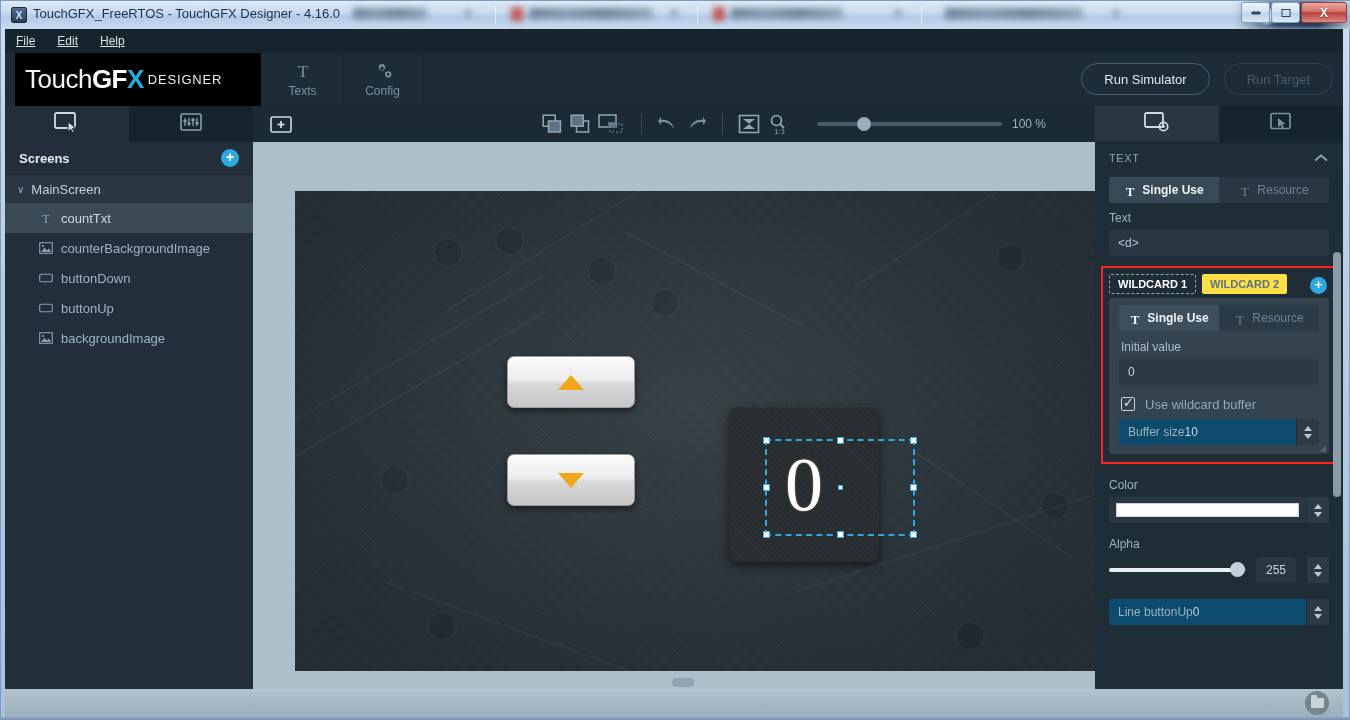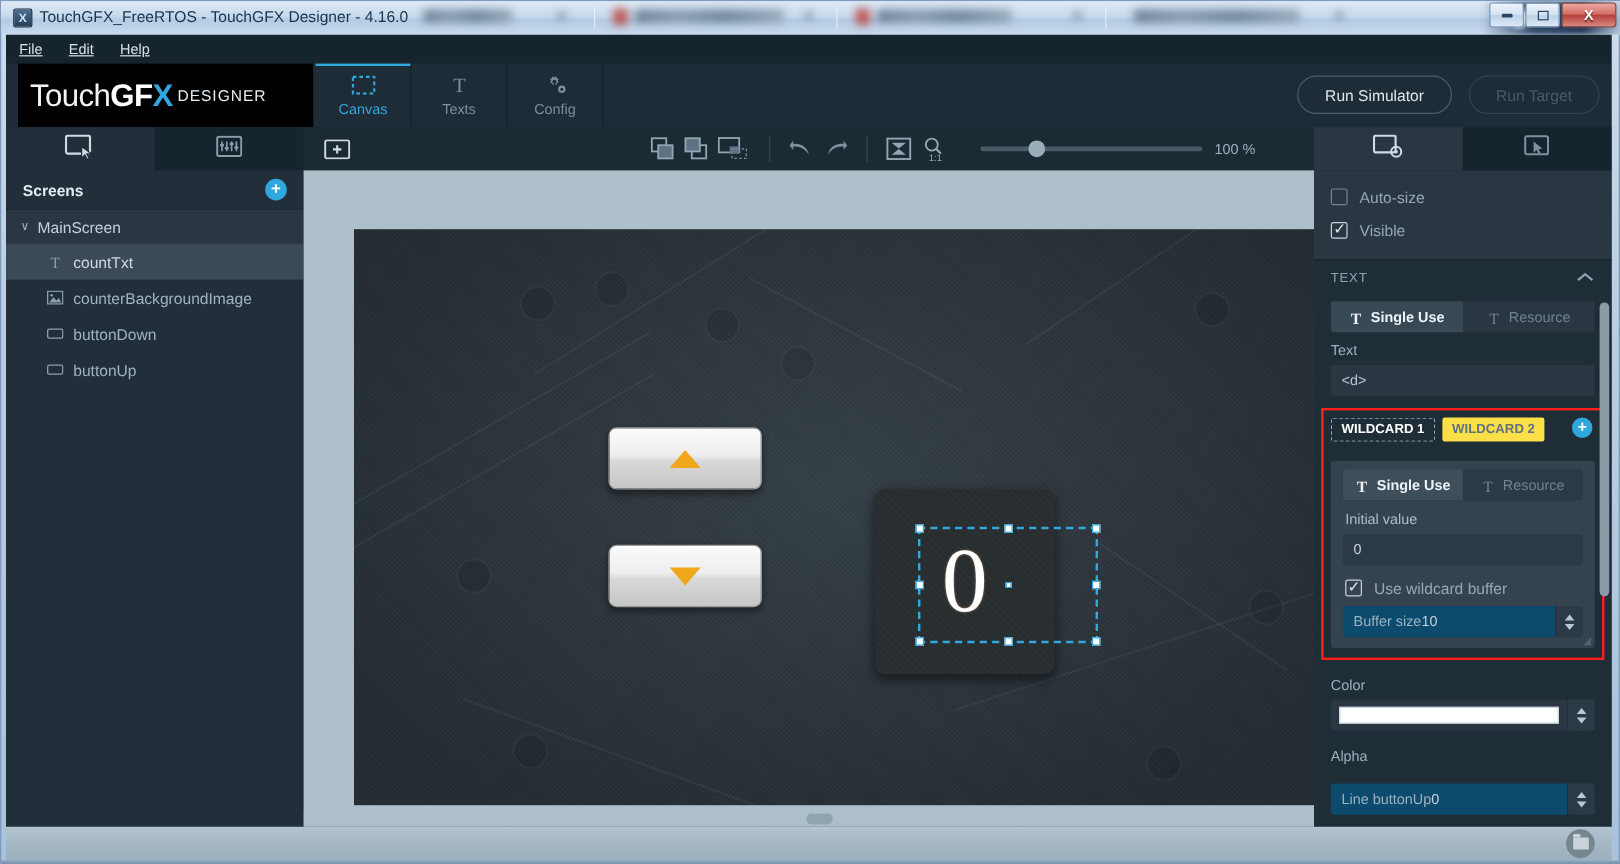--- a/index.html
+++ b/index.html
@@ -307,21 +307,21 @@
     margin:0 14px;height:26px;background:#2a3742;border-radius:3px;
     display:flex;align-items:center;padding:0 9px;box-sizing:border-box;
     font-size:12px;color:#b6c6d2;cursor:text;
   }
 
   
   .wc-outer{
     position:relative;margin:10px 6px 0 6px;border:2px solid #ff1f1f;
     padding:6px 6px 8px 6px;box-sizing:border-box;
   }
-  .wc-tabs{display:flex;align-items:flex-start;gap:6px;margin-bottom:16px;}
+  .wc-tabs{display:flex;align-items:flex-end;gap:6px;margin-bottom:4px;}
   .wc-tab{
     height:20px;padding:0 8px;display:flex;align-items:center;
     font-size:11px;font-weight:bold;border-radius:2px;cursor:pointer;box-sizing:border-box;
   }
   .wc-tab.on{background:#1f2d37;color:#ffffff;border:1px dashed #8fa3b2;}
   .wc-tab.off{background:#fde047;color:#5d7283;}
   .wc-plus{
     width:17px;height:17px;border-radius:50%;background:#2fa8dd;color:#fff;
     font-size:13px;line-height:16px;text-align:center;font-weight:bold;cursor:pointer;
     margin-left:auto;margin-right:2px;
@@ -464,28 +464,20 @@
 
       <div class="header">
         <div class="logo">
           <span class="l1">Touch</span>
             <span class="l2">GF</span>
             <span class="l3">X</span>
             <span class="l4">DESIGNER</span>
         </div>
 
         <div class="maintabs">
-          <div class="mtab active">
-            <span class="ico">
-              <svg width="20" height="16">
-                  <rect x="1" y="1" width="18" height="14" fill="none" stroke="#2fa8dd" stroke-width="2" stroke-dasharray="3,2.5"></rect>
-                </svg>
-            </span>
-            <span class="lbl">Canvas</span>
-          </div>
           <div class="mtab">
             <span class="ico">
               <svg width="20" height="18">
                   <text x="10" y="15" text-anchor="middle" font-family="Liberation Serif, serif" font-size="17" fill="#7e8f9c">T</text>
                 </svg>
             </span>
             <span class="lbl">Texts</span>
           </div>
           <div class="mtab">
             <span class="ico">
@@ -585,20 +577,30 @@
 
           <div class="tree-item">
             <span class="ti">
               <svg width="14" height="12">
                   <rect x="0.7" y="2.2" width="12.6" height="7.6" rx="1.4" fill="none" stroke="#8b9fae" stroke-width="1.1"></rect>
                 </svg>
             </span>
             <span>buttonUp</span>
           </div>
 
+          <div class="tree-item">
+            <span class="ti">
+              <svg width="14" height="12">
+                  <rect x="0.7" y="0.7" width="12.6" height="10.6" fill="none" stroke="#8b9fae" stroke-width="1.1"></rect>
+                  <circle cx="4" cy="4" r="1.1" fill="#8b9fae"></circle>
+                  <path d="M2 10 L5.5 5.8 L8 8.4 L10 6.3 L12 10 Z" fill="#8b9fae"></path>
+                </svg>
+            </span>
+            <span>backgroundImage</span>
+          </div>
         </div>
       </div>
 
       <div class="canvasarea">
 
         <div class="ctoolbar">
           <div style="width:14px;"></div>
           <div class="tbtn">
             <svg width="22" height="17">
                 <rect x="1" y="1" width="20" height="15" rx="1.5" fill="none" stroke="#cfdce5" stroke-width="1.6"></rect>
@@ -738,30 +740,20 @@
               <svg width="24" height="20" viewBox="0 0 24 20">
                 <rect x="2" y="1.5" width="19" height="15" rx="1.5" fill="none" stroke="#7d90a0" stroke-width="1.7"></rect>
                 <path d="M9 6 L9 15.5 L11.4 13 L13.2 16.4 L14.8 15.5 L13.1 12.4 L16.4 12 Z" fill="#7d90a0"></path>
               </svg>
             </span>
           </div>
         </div>
 
         <div class="rp-scroll">
 
-          <div class="rp-top">
-            <div class="chkrow">
-              <span class="chkbox"></span>
-              <span class="chklbl">Auto-size</span>
-            </div>
-            <div class="chkrow">
-              <span class="chkbox checked"></span>
-              <span class="chklbl">Visible</span>
-            </div>
-          </div>
 
           <div class="sec">
             <div class="sechead">
               <span class="st">TEXT</span>
               <span>
                 <svg width="16" height="10">
                     <polyline points="2,7.5 8,2.5 14,7.5" fill="none" stroke="#8fa3b2" stroke-width="1.8"></polyline>
                   </svg>
               </span>
             </div>
@@ -835,20 +827,31 @@
               <div class="swatch">
                 <span class="fill"></span>
               </div>
               <div class="spin">
                 <span class="ar-u"></span>
                 <span class="ar-d"></span>
               </div>
             </div>
 
             <div class="field-lbl" style="margin-top:14px;">Alpha</div>
+            <div class="alpharow">
+              <div class="aslider">
+                <span class="fillbar"></span>
+                <span class="knob"></span>
+              </div>
+              <div class="abox">255</div>
+              <div class="spin" style="height:26px;">
+                <span class="ar-u"></span>
+                <span class="ar-d"></span>
+              </div>
+            </div>
 
             <div class="spinrow" style="margin:16px 14px 0 14px;">
               <div class="body">
                 <span class="k">Line buttonUp</span>
                 <span class="v">0</span>
               </div>
               <div class="spin">
                 <span class="ar-u"></span>
                 <span class="ar-d"></span>
               </div>

